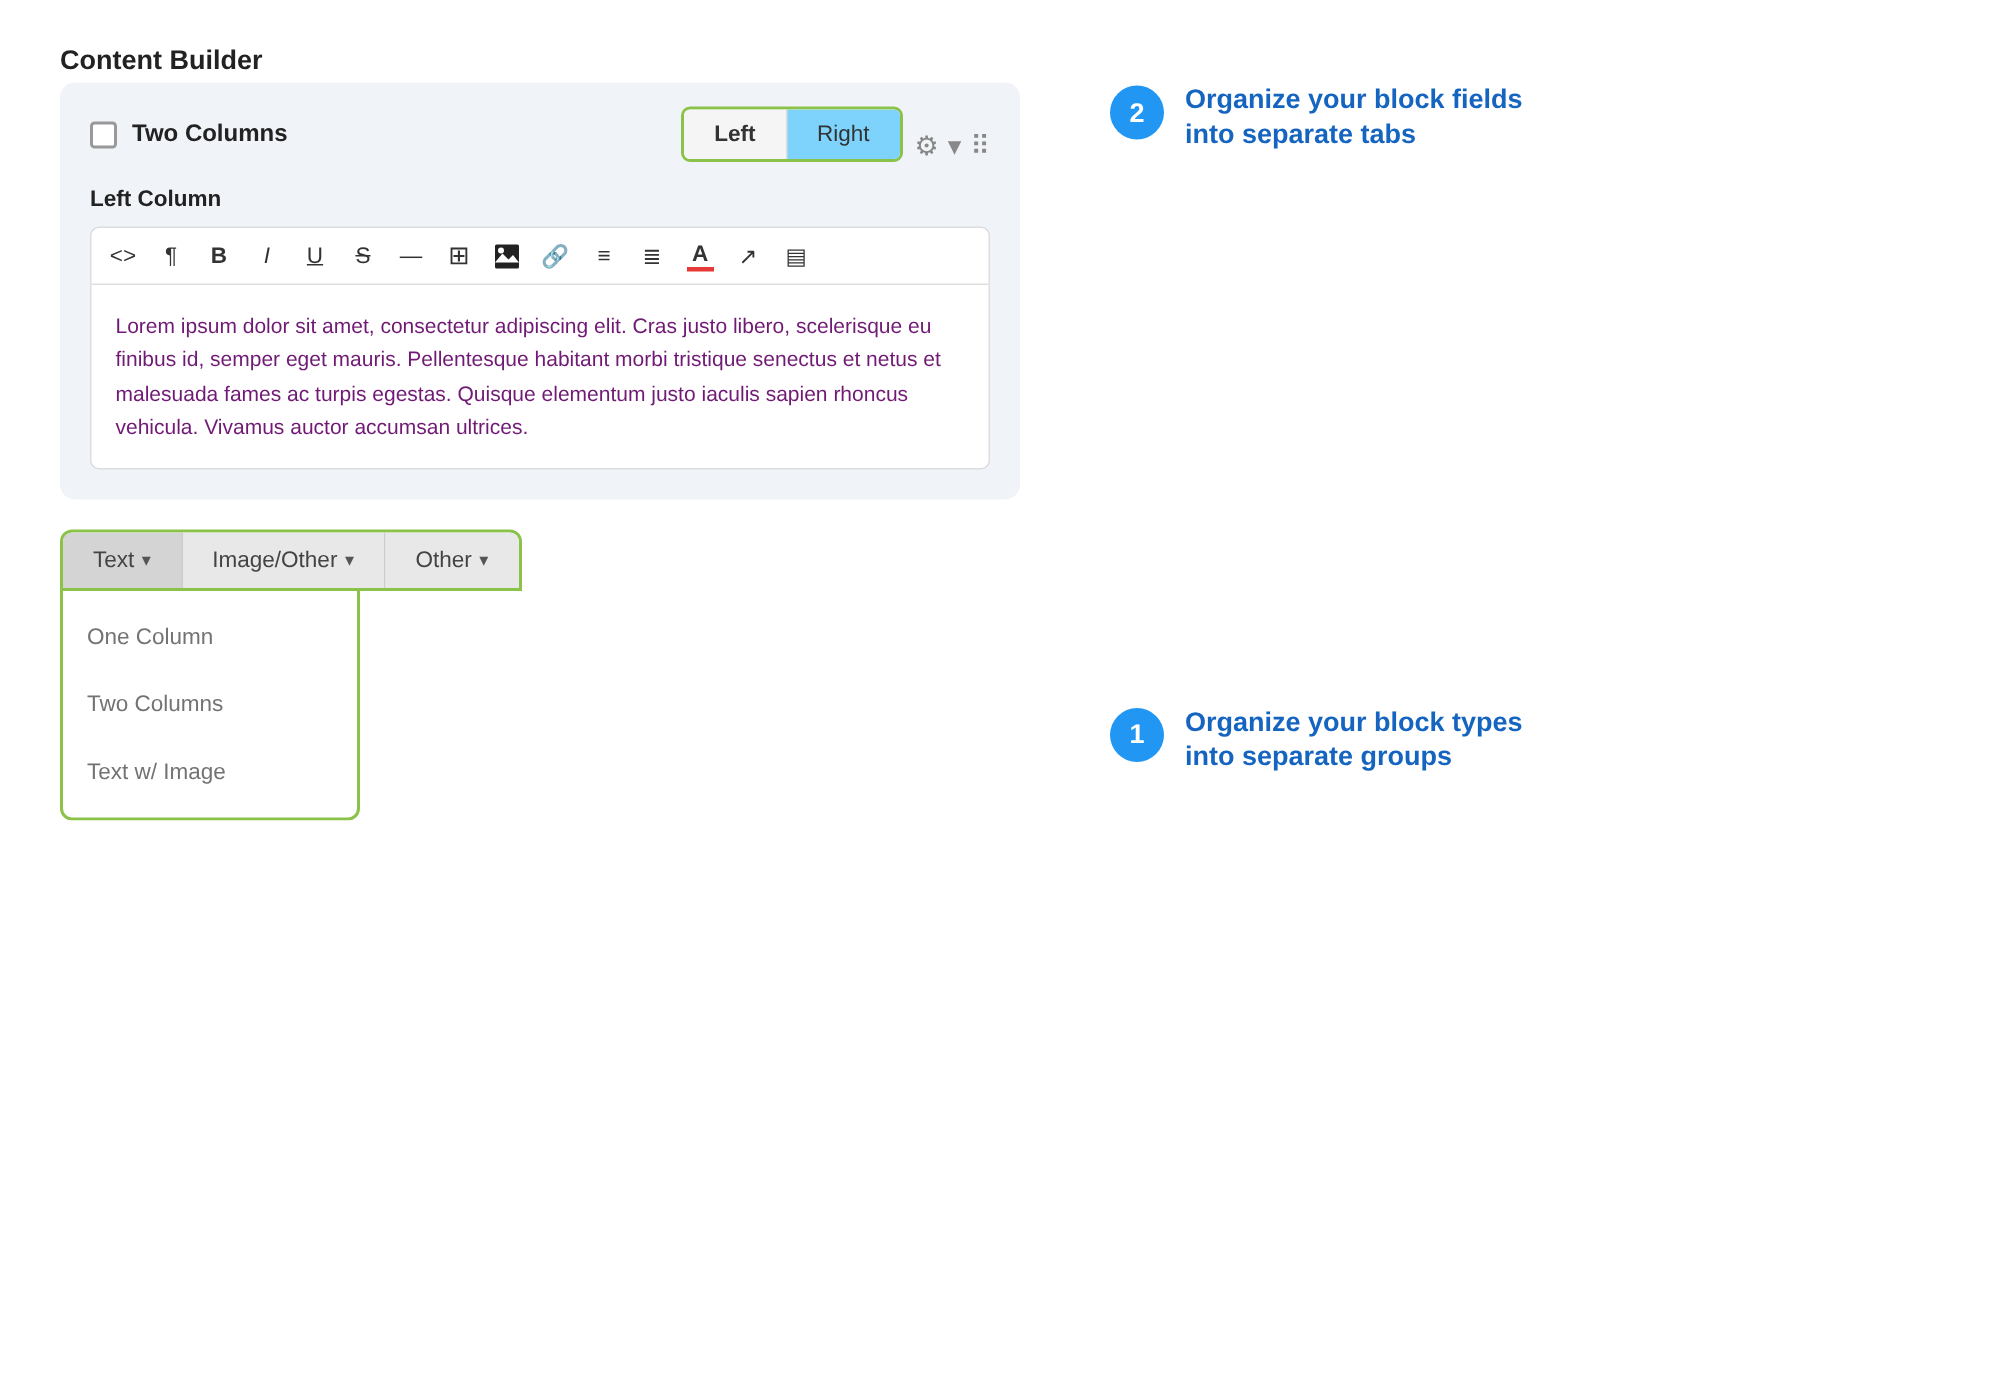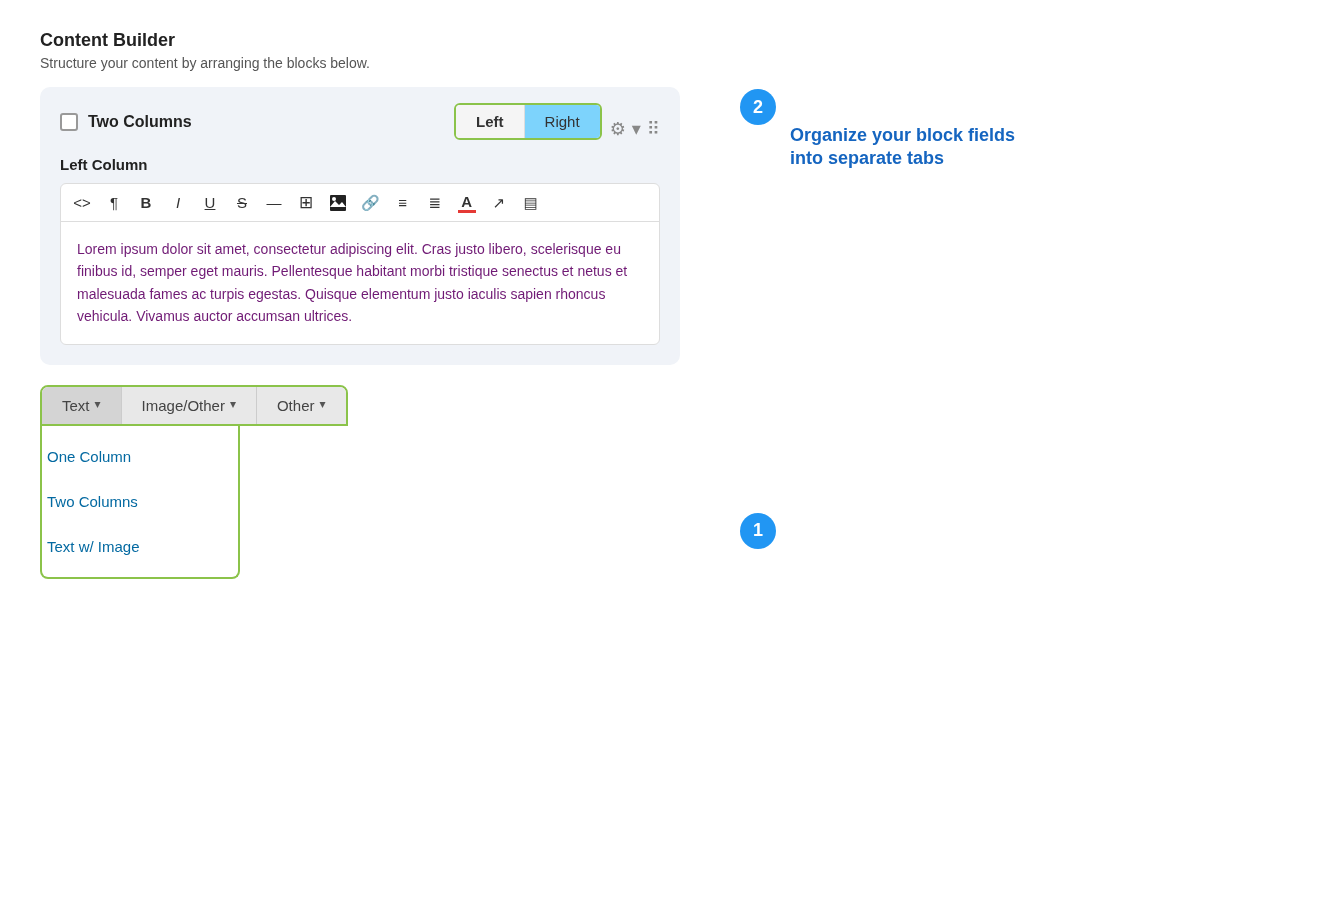--- a/index.html
+++ b/index.html
@@ -141,21 +141,21 @@
     }
     .type-tab {
       padding: 10px 20px;
       background: #e8e8e8;
       border: none;
       cursor: pointer;
       font-size: 15px;
       color: #444;
       font-weight: 500;
       display: flex;
-      align-items: flex-start;
+      align-items: center;
       gap: 5px;
       border-right: 1px solid #ccc;
     }
     .type-tab:last-child {
       border-right: none;
     }
     .type-tab.active {
       background: #d4d4d4;
     }
     .chevron-down {
@@ -164,23 +164,23 @@
     }
     .dropdown-menu {
       background: #fff;
       border: 2.5px solid #8bc34a;
       border-top: none;
       border-radius: 0 0 8px 8px;
       padding: 8px 0;
       width: 200px;
     }
     .dropdown-item {
-      padding: 14px 5px;
-      font-size: 15px;
-      color: #0369a1;
+      padding: 14px 16px;
+      font-size: 15px;
+      color: #737373;
       cursor: pointer;
     }
     
     .callout {
       display: flex;
       align-items: flex-start;
       gap: 14px;
       margin-bottom: 30px;
     }
     .callout-badge {
@@ -195,21 +195,20 @@
       align-items: center;
       justify-content: center;
       flex-shrink: 0;
       margin-top: 2px;
     }
     .callout-text {
       font-size: 18px;
       font-weight: 700;
       color: #1565C0;
       line-height: 1.3;
-      margin-top: 37px;
     }
     
     .full-layout {
       display: flex;
       gap: 60px;
     }
     .content-col {
       flex: 0 0 640px;
     }
     .annotation-col {
@@ -231,21 +230,20 @@
       margin-top: 30px;
     }
   </style>
 </head>
 <body>
 
 <div>
 
   <div>
     <div class="page-title">Content Builder</div>
-    <div class="page-subtitle">Structure your content by arranging the blocks below.</div>
   </div>
 
   <div class="full-layout">
 
     <div class="content-col">
 
       <div class="builder-panel">
 
         <div class="panel-header">
           <div class="panel-title-row">
@@ -320,16 +318,17 @@
 
     <div class="annotation-col">
 
       <div class="top-annotation callout">
         <div class="callout-badge">2</div>
         <div class="callout-text">Organize your block fields<br>into separate tabs</div>
       </div>
 
       <div class="bottom-annotation callout">
         <div class="callout-badge">1</div>
+        <div class="callout-text">Organize your block types<br>into separate groups</div>
       </div>
     </div>
   </div>
 </div>
 
 </body></html>

